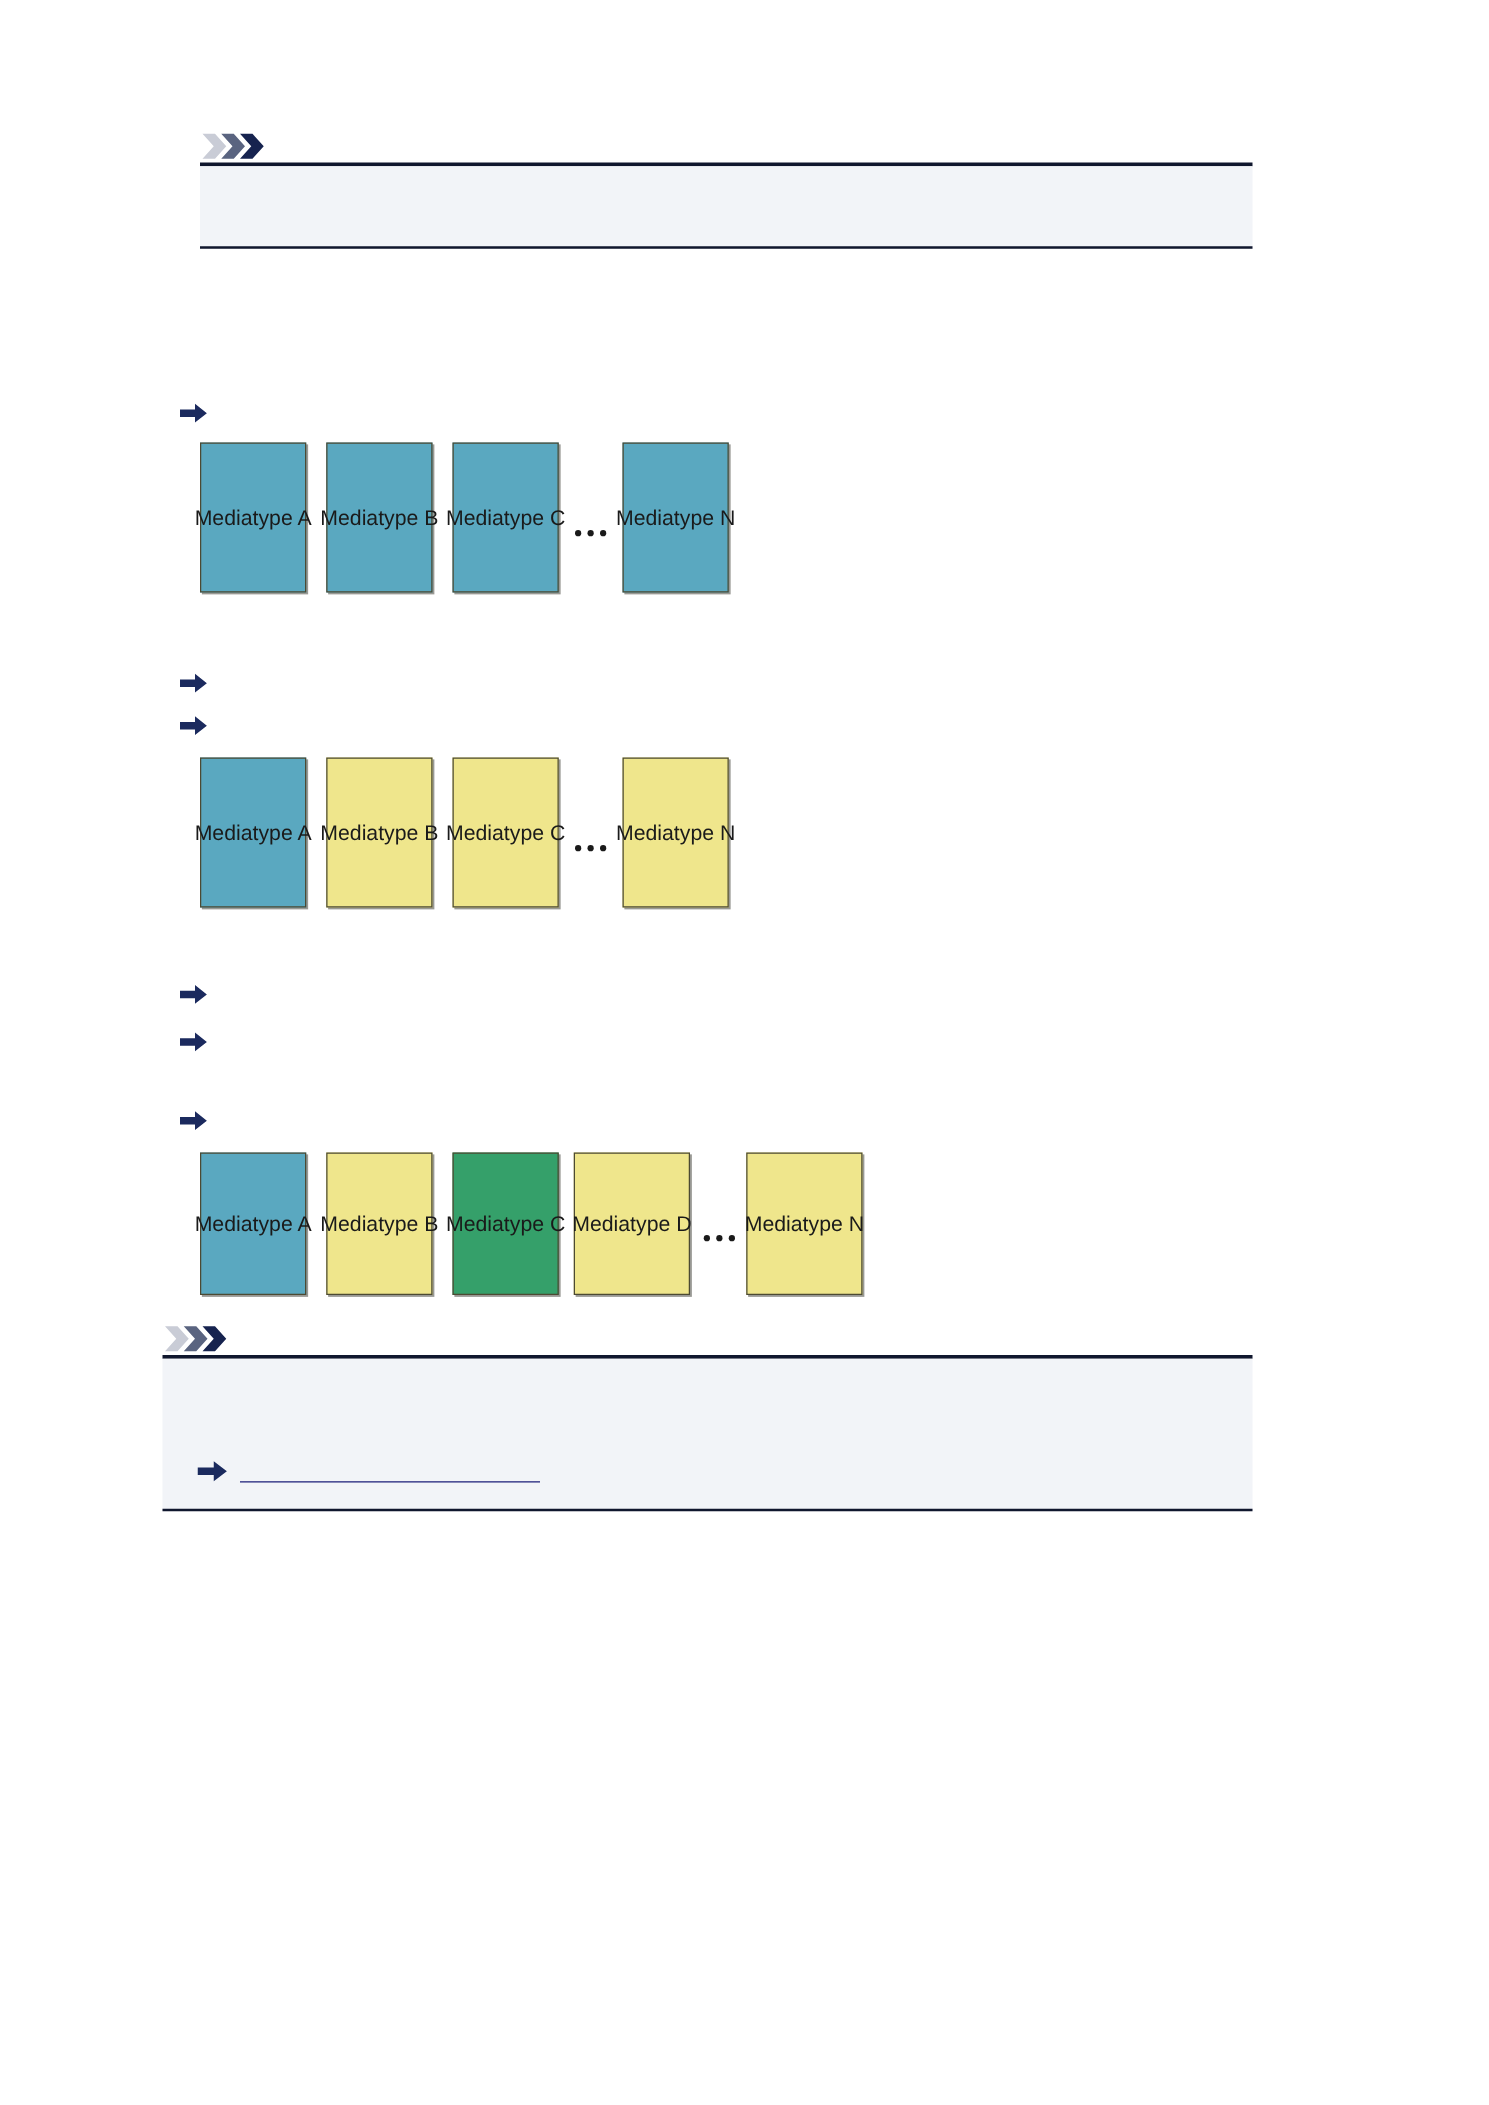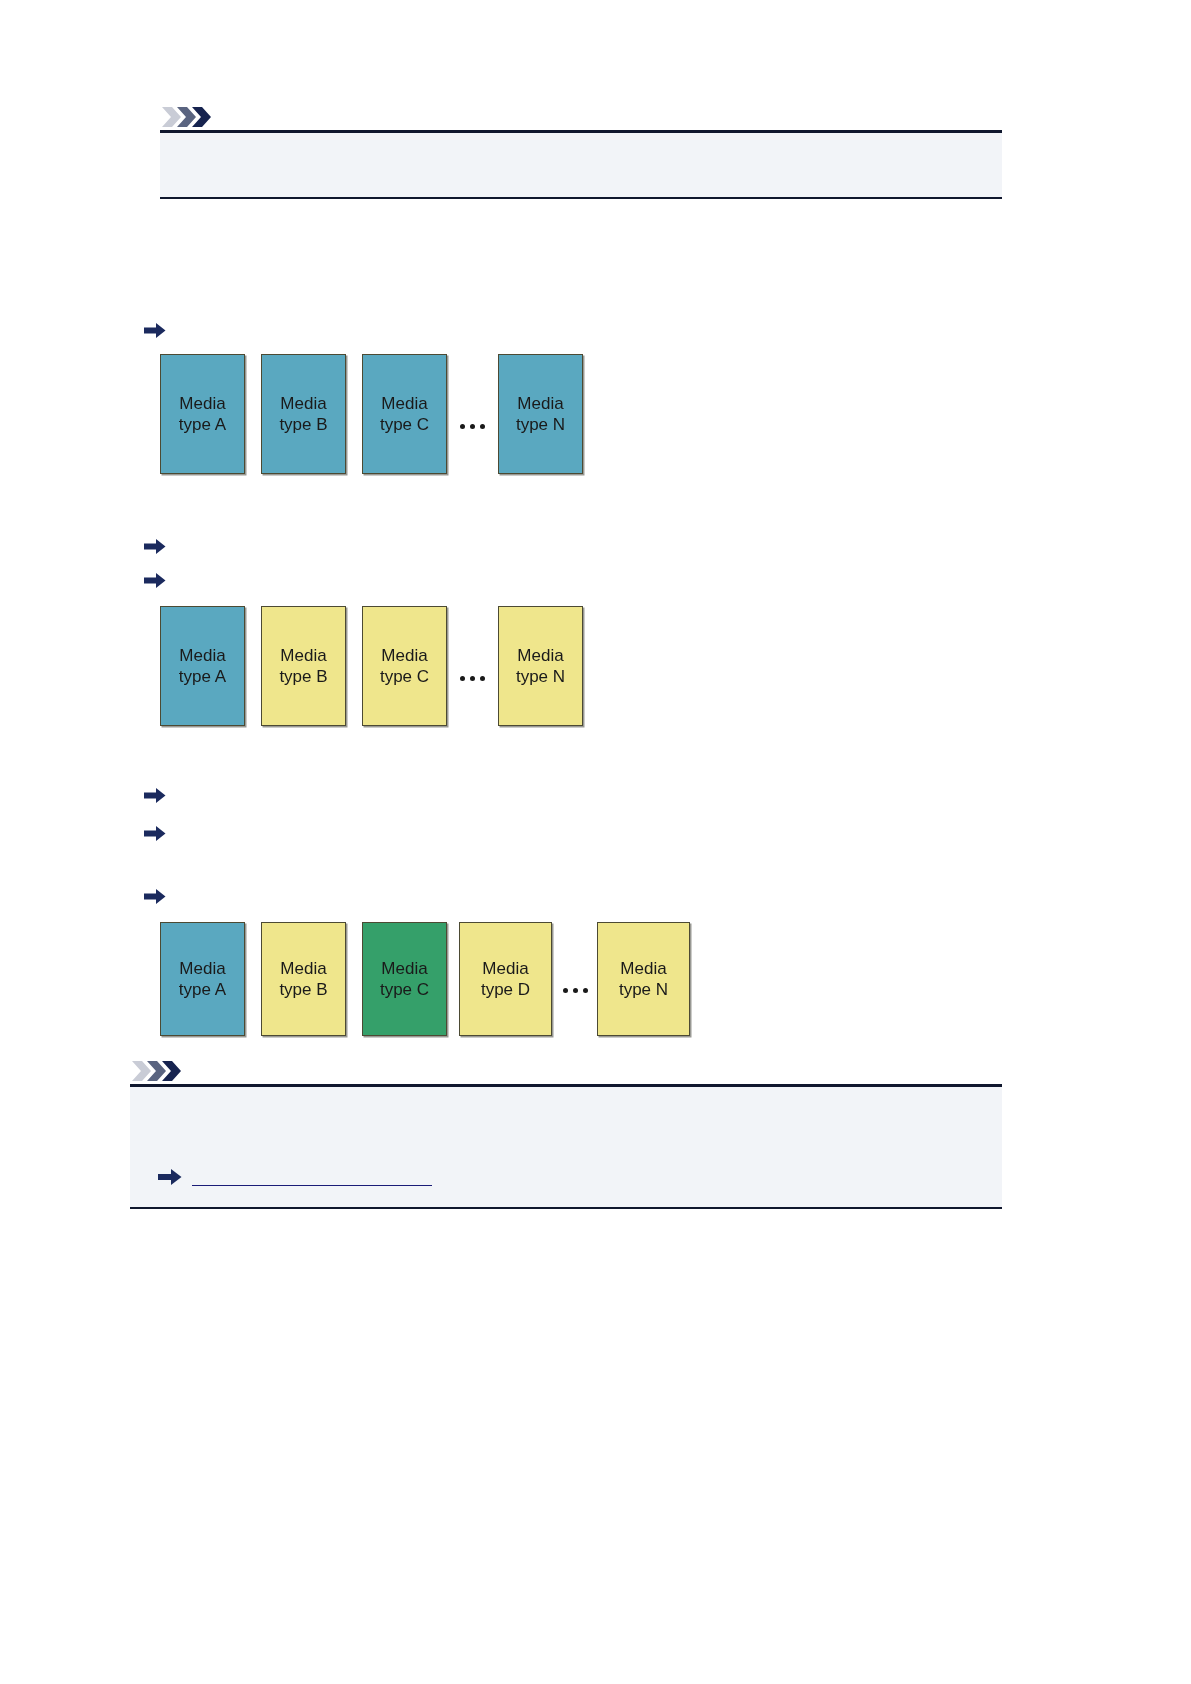--- a/index.html
+++ b/index.html
@@ -77,21 +77,21 @@
 
   
   .figure {
     position: absolute;
   }
   .media-box {
     position: absolute;
     box-sizing: border-box;
     border: 1.5px solid #4c4a33;
     display: flex;
-    flex-direction: column;
+    flex-direction: row;
     align-items: center;
     justify-content: center;
     font-size: 17px;
     line-height: 21px;
     color: #1a1a1a;
     text-align: center;
     box-shadow: 1.5px 1.5px 0 rgba(70,70,60,0.55);
   }
   .media-box span { display: block; white-space: nowrap; }
 

